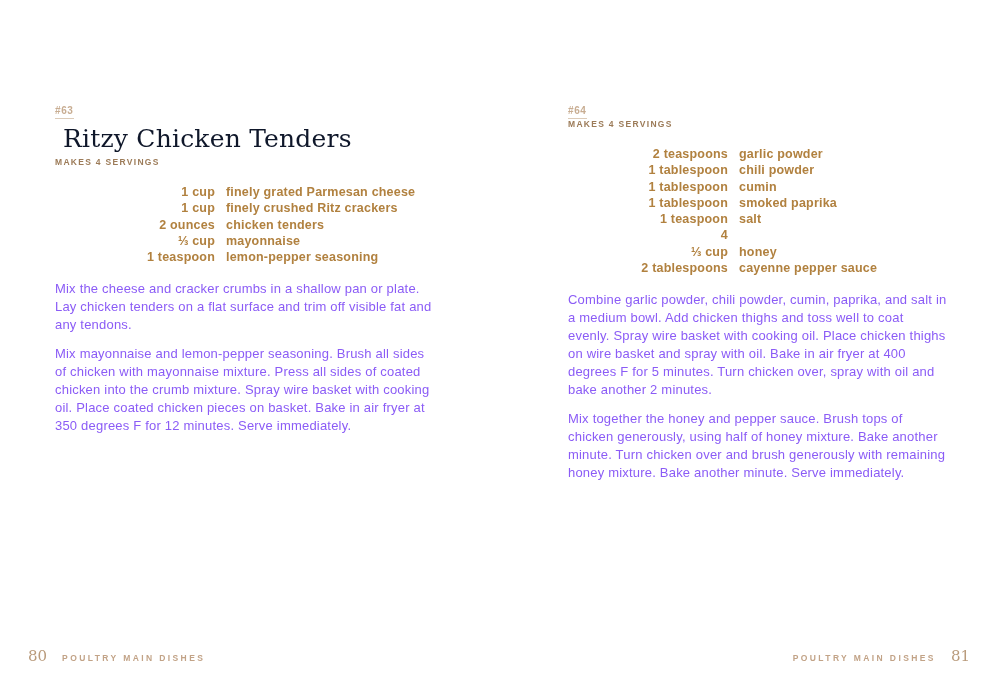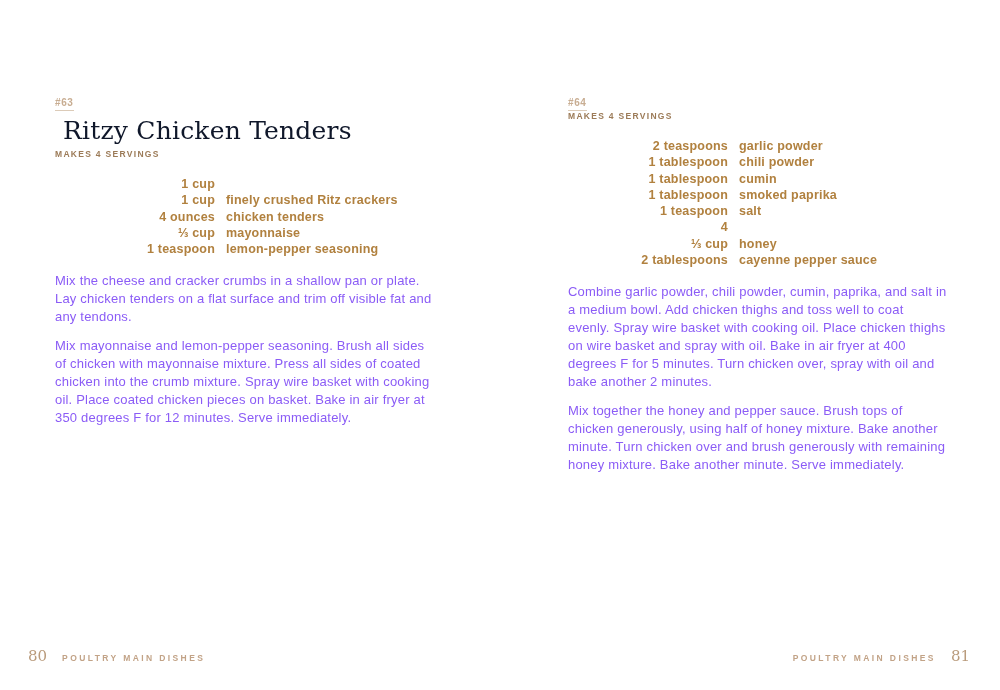--- a/index.html
+++ b/index.html
@@ -3,21 +3,21 @@
 <meta charset="utf-8">
 <style>
   html,body { margin:0; padding:0; background:#ffffff; }
   .page {
     position:relative;
     width:1000px; height:690px;
     background:#ffffff;
     font-family:"Liberation Sans", sans-serif;
     overflow:hidden;
   }
-  .recipe-column { position:absolute; top:92px; width:380px; }
+  .recipe-column { position:absolute; top:100px; width:380px; }
   .recipe-column.left  { left:55px;  }
   .recipe-column.right { left:568px; }
 
   .recipe-number {
     display:inline-block;
     font-size:10px; font-weight:bold;
     letter-spacing:0.6px;
     color:#c8ad92;
     border-bottom:1px solid #dccbb8;
     padding-bottom:2px;
@@ -78,29 +78,30 @@
 
   <div class="recipe-column left">
     <div class="recipe-number">#63</div>
     <h1 class="recipe-title" style="margin-top:5px;">Ritzy Chicken Tenders</h1>
     <div class="recipe-servings">MAKES 4 SERVINGS</div>
 
     <div class="ingredients">
 
         <div class="ing-row">
           <span class="ing-qty">1 cup</span>
+          <span class="ing-item">finely grated Parmesan cheese</span>
         </div>
 
         <div class="ing-row">
           <span class="ing-qty">1 cup</span>
           <span class="ing-item">finely crushed Ritz crackers</span>
         </div>
 
         <div class="ing-row">
-          <span class="ing-qty">4 ounces</span>
+          <span class="ing-qty">2 ounces</span>
           <span class="ing-item">chicken tenders</span>
         </div>
 
         <div class="ing-row">
           <span class="ing-qty">⅓ cup</span>
           <span class="ing-item">mayonnaise</span>
         </div>
 
         <div class="ing-row">
           <span class="ing-qty">1 teaspoon</span>

